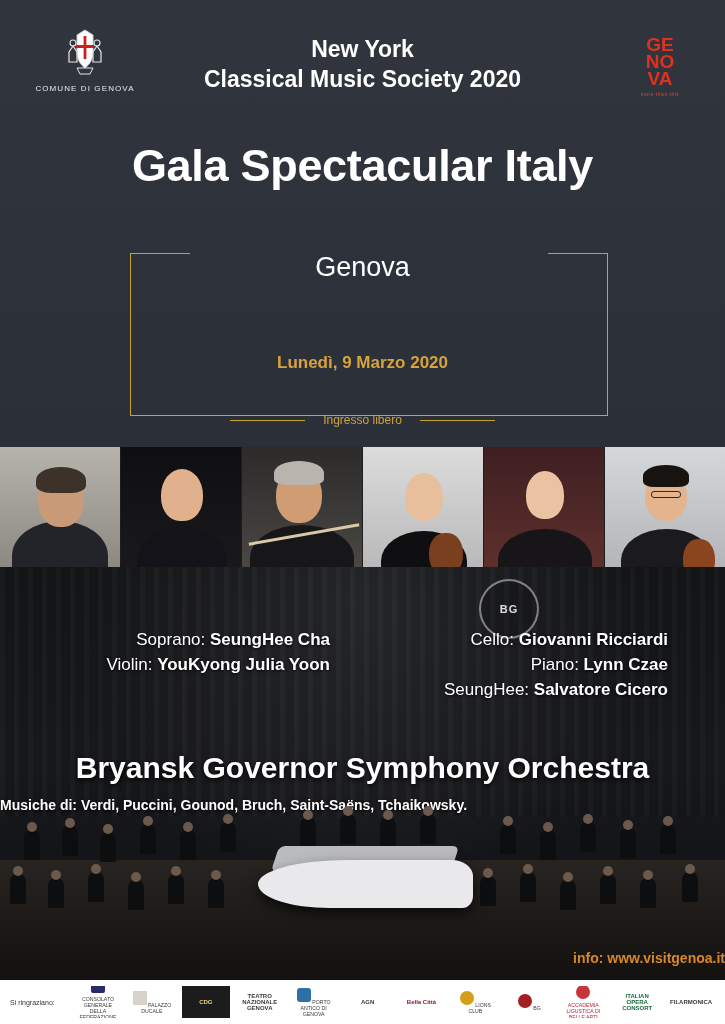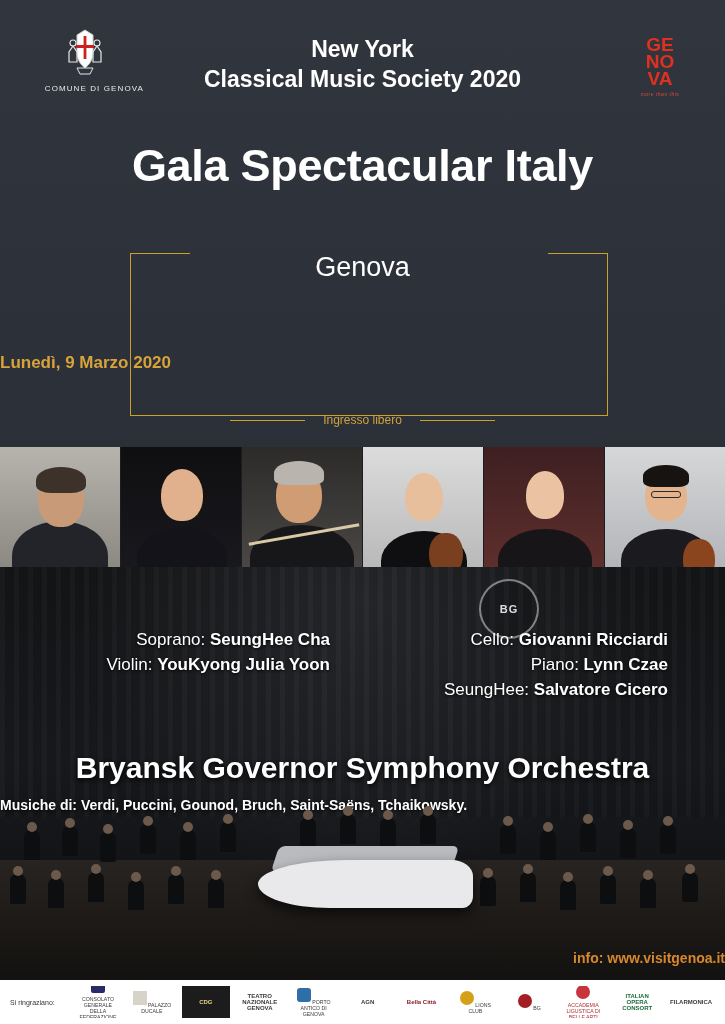--- a/index.html
+++ b/index.html
@@ -21,21 +21,21 @@
     position: relative;
     height: 447px;
     background: linear-gradient(180deg, #31363e 0%, #2b3038 100%);
     padding: 0;
   }
 
   .crest {
     position: absolute;
     left: 26px; top: 26px;
     width: 118px;
-    text-align: right;
+    text-align: center;
   }
   .crest-shield {
     width: 44px; height: 52px;
     margin: 0 auto 6px auto;
     position: relative;
   }
   .crest-caption {
     font-size: 8px;
     letter-spacing: 1.1px;
     color: #e8e8e8;
@@ -99,21 +99,21 @@
     left: 0; right: 0; top: 250px;
     text-align: center;
     font-size: 27px;
     line-height: 35px;
     color: #ffffff;
   }
 
   .dateline {
     position: absolute;
     left: 0; right: 0; top: 350px;
-    text-align: left;
+    text-align: center;
     color: #d8a33a;
     font-size: 17px;
     font-weight: bold;
     line-height: 25px;
   }
 
   .ingresso {
     position: absolute;
     left: 0; right: 0; top: 413px;
     text-align: center;

